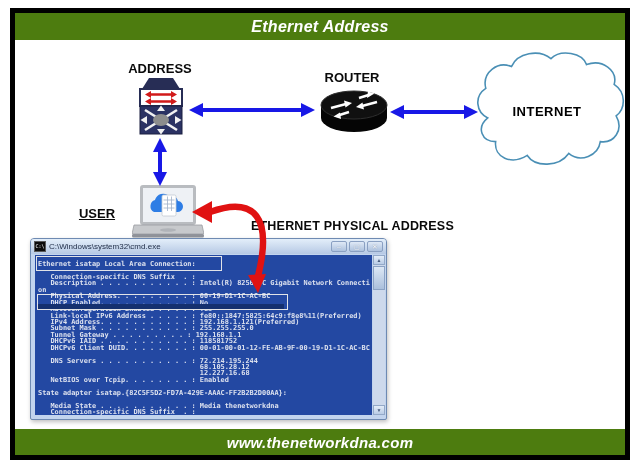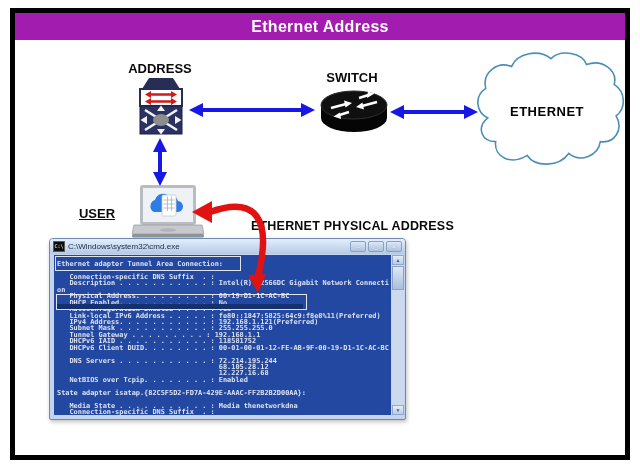--- a/index.html
+++ b/index.html
@@ -1,35 +1,35 @@
 <!DOCTYPE html>
 <html><head>
 <meta charset="utf-8">
 <style>
   html,body{margin:0;padding:0;background:#ffffff;}
   #stage{position:relative;width:640px;height:466px;background:#ffffff;overflow:hidden;
          font-family:"Liberation Sans",sans-serif;}
   
   .frame{position:absolute;left:10px;top:8px;width:620px;height:452px;border:5px solid #000;box-sizing:border-box;}
-  .banner{position:absolute;left:15px;width:610px;height:27px;background:#a21caf;color:#fff;
+  .banner{position:absolute;left:15px;width:610px;height:27px;background:#4d7c0f;color:#fff;
           display:flex;align-items:center;justify-content:center;
-          font-weight:bold;font-size:16px;letter-spacing:.3px;}
+          font-weight:bold;font-style:italic;font-size:16px;letter-spacing:.3px;}
   #title-banner{top:13px;}
   #footer-banner{top:429px;height:26px;font-size:15px;}
   
   .dlabel{position:absolute;font-weight:bold;color:#0a0a0a;font-size:13px;text-align:center;}
   
   #cloud{position:absolute;left:468px;top:46px;width:158px;height:132px;}
   #internet-label{position:absolute;left:468px;top:104px;width:158px;text-align:center;font-weight:bold;font-size:13px;letter-spacing:.5px;}
   
   .icon-abs{position:absolute;}
   
   #cmd{position:absolute;left:30px;top:238px;width:357px;height:182px;background:#c2d4ee;
        border:1px solid #6e8ab2;border-radius:4px 4px 2px 2px;box-sizing:border-box;z-index:10;
-       box-shadow:1px 2px 4px rgba(0,0,0,.25);margin-left:19px;}
+       box-shadow:1px 2px 4px rgba(0,0,0,.25);}
   #cmd-titlebar{position:absolute;left:0;top:0;right:0;height:15px;display:flex;align-items:center;
        background:linear-gradient(#e3eefa,#b6c9e4);border-radius:3px 3px 0 0;padding:0 3px;box-sizing:border-box;}
   #cmd-icon{width:10px;height:9px;background:#0c0c0c;border:1px solid #5a5a5a;color:#fff;font-size:5px;
        line-height:8px;text-align:center;font-family:"DejaVu Sans Mono",monospace;margin-right:3px;flex:0 0 auto;}
   #cmd-title{font-size:8px;color:#22304a;flex:1 1 auto;white-space:nowrap;overflow:hidden;}
   .winbtn{width:16px;height:11px;margin-left:2px;background:linear-gradient(#dfe9f6,#aec2de);
        border:1px solid #8aa0c2;border-radius:2px;color:#ffffff;font-size:7px;line-height:9px;
        text-align:center;box-sizing:border-box;text-shadow:0 0 1px #5a6f90;}
   #console{position:absolute;left:4px;top:16px;width:337px;height:160px;background:#2348a2;overflow:hidden;}
   .cline{position:relative;z-index:1;height:6.45px;white-space:pre;
@@ -56,21 +56,21 @@
 
 <div id="stage">
 
   <div class="frame"></div>
 
   <div class="banner" id="title-banner">
     <span>Ethernet Address</span>
   </div>
 
   <div class="dlabel" style="left:120px;top:61px;width:80px;">ADDRESS</div>
-  <div class="dlabel" style="left:312px;top:70px;width:80px;">SWITCH</div>
+  <div class="dlabel" style="left:312px;top:70px;width:80px;">ROUTER</div>
   <div class="dlabel" style="left:72px;top:206px;width:50px;text-decoration:underline;">USER</div>
 
   <svg class="icon-abs" style="left:136px;top:76px;" width="50" height="62" viewBox="0 0 50 62">
     <polygon points="6,13 44,13 37,2 13,2" fill="#272d55"></polygon>
     <rect x="4" y="13" width="42" height="17" fill="#ffffff" stroke="#272d55" stroke-width="2"></rect>
     <polygon fill="#d11a1a" points="9,18.5 15,15 15,17.3 35,17.3 35,15 41,18.5 35,22 35,19.7 15,19.7 15,22"></polygon>
     <polygon fill="#d11a1a" points="9,25.5 15,22 15,24.3 35,24.3 35,22 41,25.5 35,29 35,26.7 15,26.7 15,29"></polygon>
     <rect x="4" y="30" width="42" height="28" fill="#2b3263" stroke="#1a1f40"></rect>
     <g stroke="#f2f2f2" stroke-width="2.6">
       <line x1="25" y1="44" x2="9" y2="34"></line>
@@ -100,21 +100,21 @@
         <polygon points="50,2.5 49,9 56.5,4.5" stroke="none"></polygon>
     </g>
   </svg>
 
   <svg id="cloud" viewBox="0 0 160 132">
     <path d="M20,72 C8,66 6,50 18,42 C14,26 30,14 44,20 C50,6 72,2 84,12 C94,2 116,6 120,18
              C136,12 152,24 148,38 C160,46 160,62 150,70 C158,84 148,98 134,96
              C132,110 114,118 102,108 C92,122 68,122 60,110 C44,120 26,112 28,96
              C14,96 8,82 20,72 Z" fill="#ffffff" stroke="#4a8fb5" stroke-width="1.6"></path>
   </svg>
-  <div id="internet-label">ETHERNET</div>
+  <div id="internet-label">INTERNET</div>
 
   <svg class="icon-abs" style="left:132px;top:184px;" width="72" height="56" viewBox="0 0 72 56">
     <rect x="8" y="1" width="56" height="40" rx="3" fill="#b9bcc0"></rect>
     <rect x="11" y="4" width="50" height="34" fill="#eef1f5"></rect>
     <path d="M22,28 a6.5,6.5 0 0 1 1,-12 a8.5,8.5 0 0 1 14,-4 a7,7 0 0 1 9,5 a5.5,5.5 0 0 1 -1,11 z" fill="#2e7de5"></path>
     <rect x="30" y="11" width="14" height="21" rx="1.5" fill="#ffffff" stroke="#c2c9d2" stroke-width="0.8"></rect>
     <g stroke="#9fb0c8" stroke-width="0.8">
       <line x1="31.5" y1="16" x2="42.5" y2="16"></line>
         <line x1="31.5" y1="20" x2="42.5" y2="20"></line>
       <line x1="31.5" y1="24" x2="42.5" y2="24"></line>
@@ -131,21 +131,21 @@
   <div id="cmd">
     <div id="cmd-titlebar">
       <div id="cmd-icon">C:\</div>
       <div id="cmd-title">C:\Windows\system32\cmd.exe</div>
       <div class="winbtn">–</div>
       <div class="winbtn">◻</div>
       <div class="winbtn">✕</div>
     </div>
     <div id="console">
       <div id="console-pre">
-        <div class="cline">Ethernet adapter Tunnel Area Connection:</div>
+        <div class="cline">Ethernet isatap Local Area Connection:</div>
         <div class="cline"></div>
         <div class="cline">   Connection-specific DNS Suffix  . :</div>
         <div class="cline">   Description . . . . . . . . . . . : Intel(R) 82566DC Gigabit Network Connecti</div>
         <div class="cline">on</div>
         <div class="cline">   Physical Address. . . . . . . . . : 00-19-D1-1C-AC-BC</div>
         <div class="cline">   DHCP Enabled. . . . . . . . . . . : No</div>
         <div class="cline">   Autoconfiguration Enabled . . . . : Yes</div>
         <div class="cline">   Link-local IPv6 Address . . . . . : fe80::1847:5825:64c9:f8e8%11(Preferred)</div>
         <div class="cline">   IPv4 Address. . . . . . . . . . . : 192.168.1.121(Preferred)</div>
         <div class="cline">   Subnet Mask . . . . . . . . . . . : 255.255.255.0</div>
@@ -194,14 +194,17 @@
       <polygon points="153,172 167,172 160,186" fill="#1818e6"></polygon>
     </g>
 
     <g>
       <path d="M 210 212 C 254 196, 274 216, 257 280" stroke="#e01212" stroke-width="6.5" fill="none" stroke-linecap="round"></path>
       <polygon points="212,201 212,223 192,212" fill="#e01212"></polygon>
       <polygon points="248,275 266,274 258,293" fill="#e01212"></polygon>
     </g>
   </svg>
 
+  <div class="banner" id="footer-banner">
+    <span>www.thenetworkdna.com</span>
+  </div>
 
 </div>
 
 </body></html>

